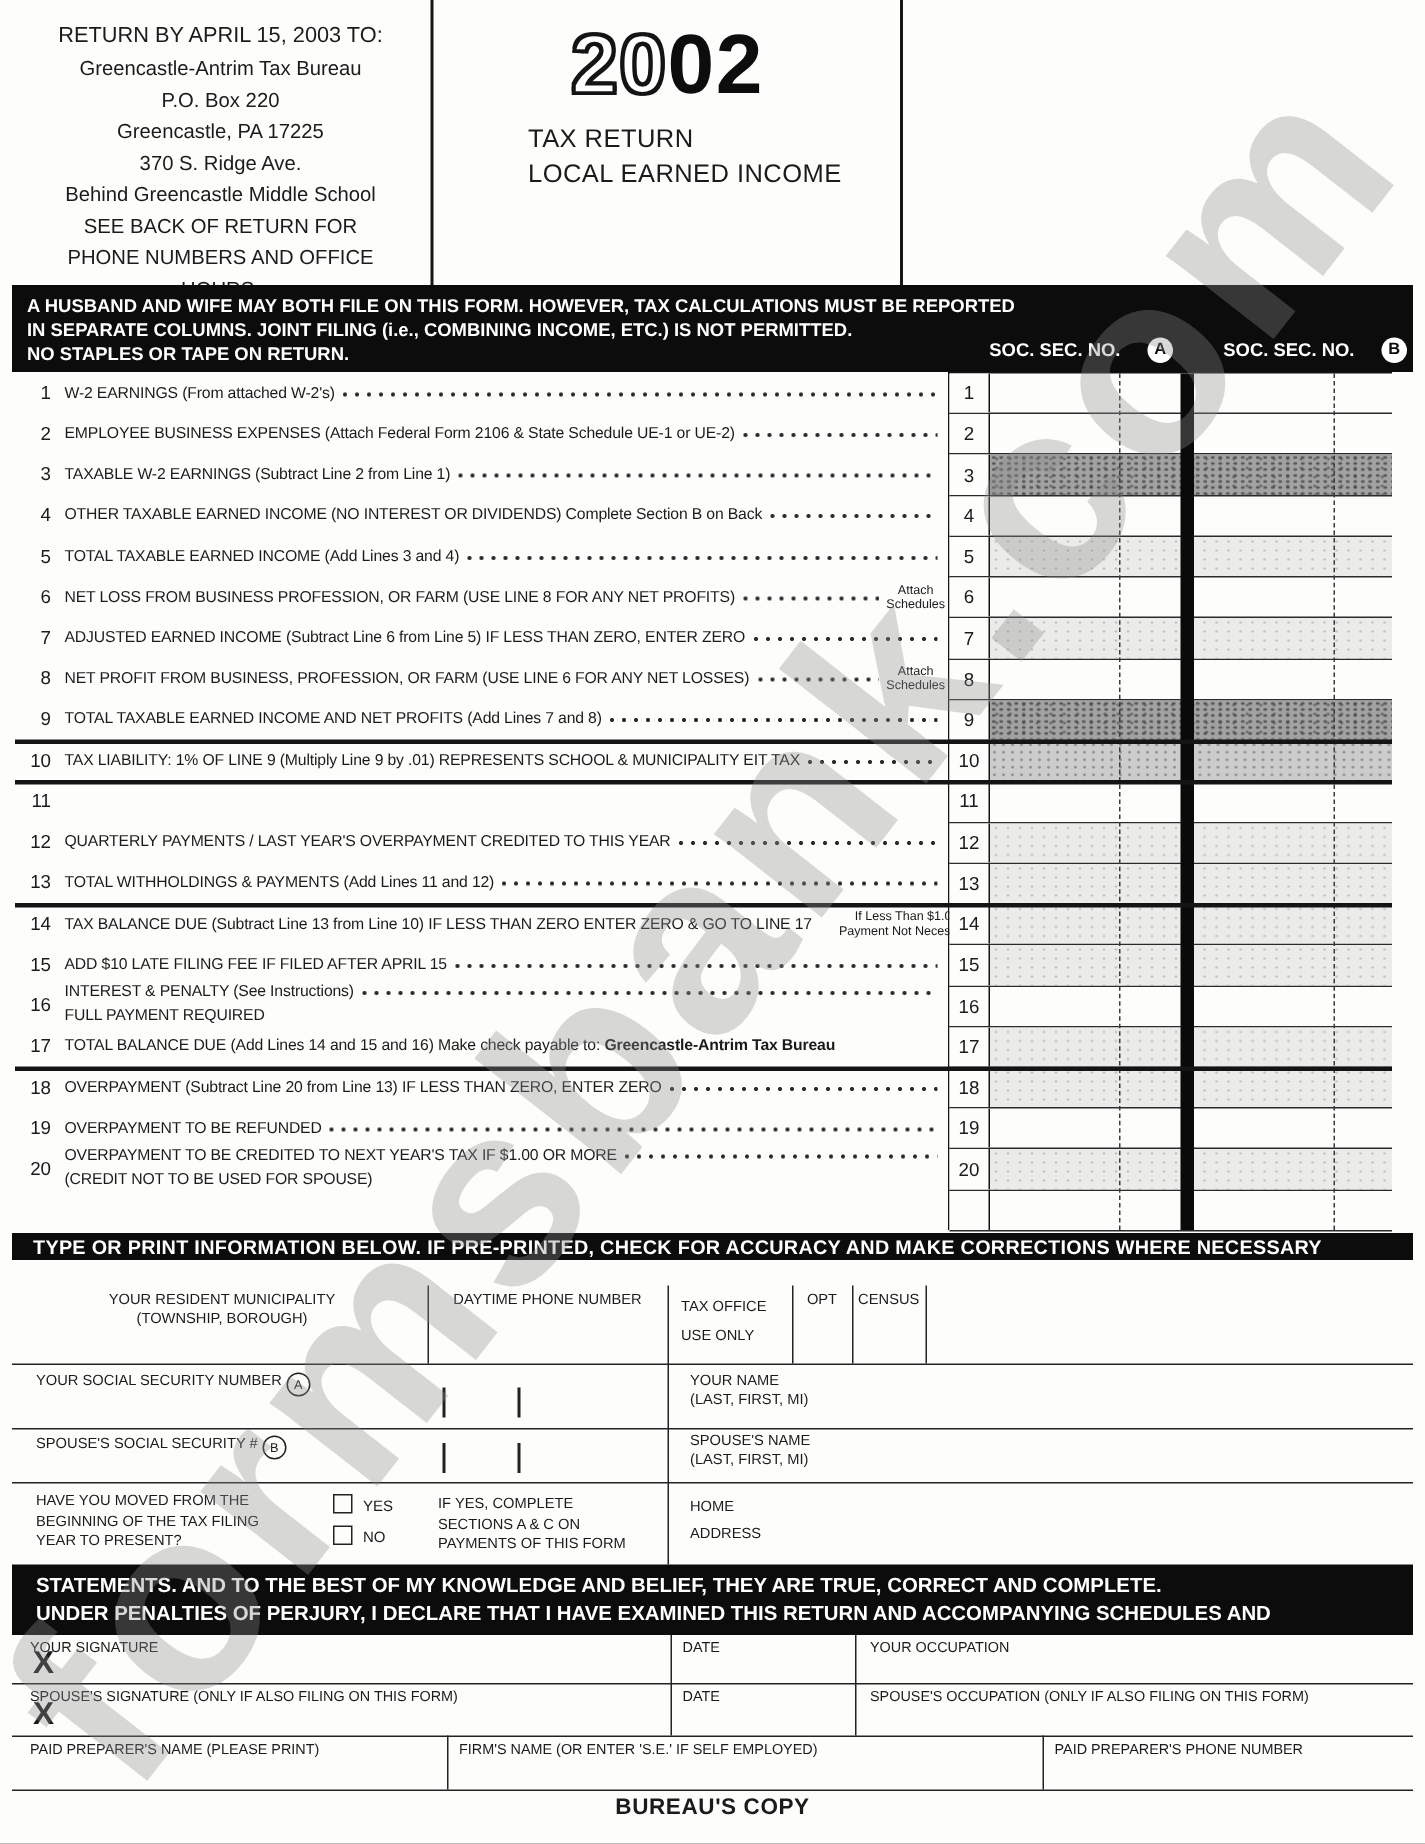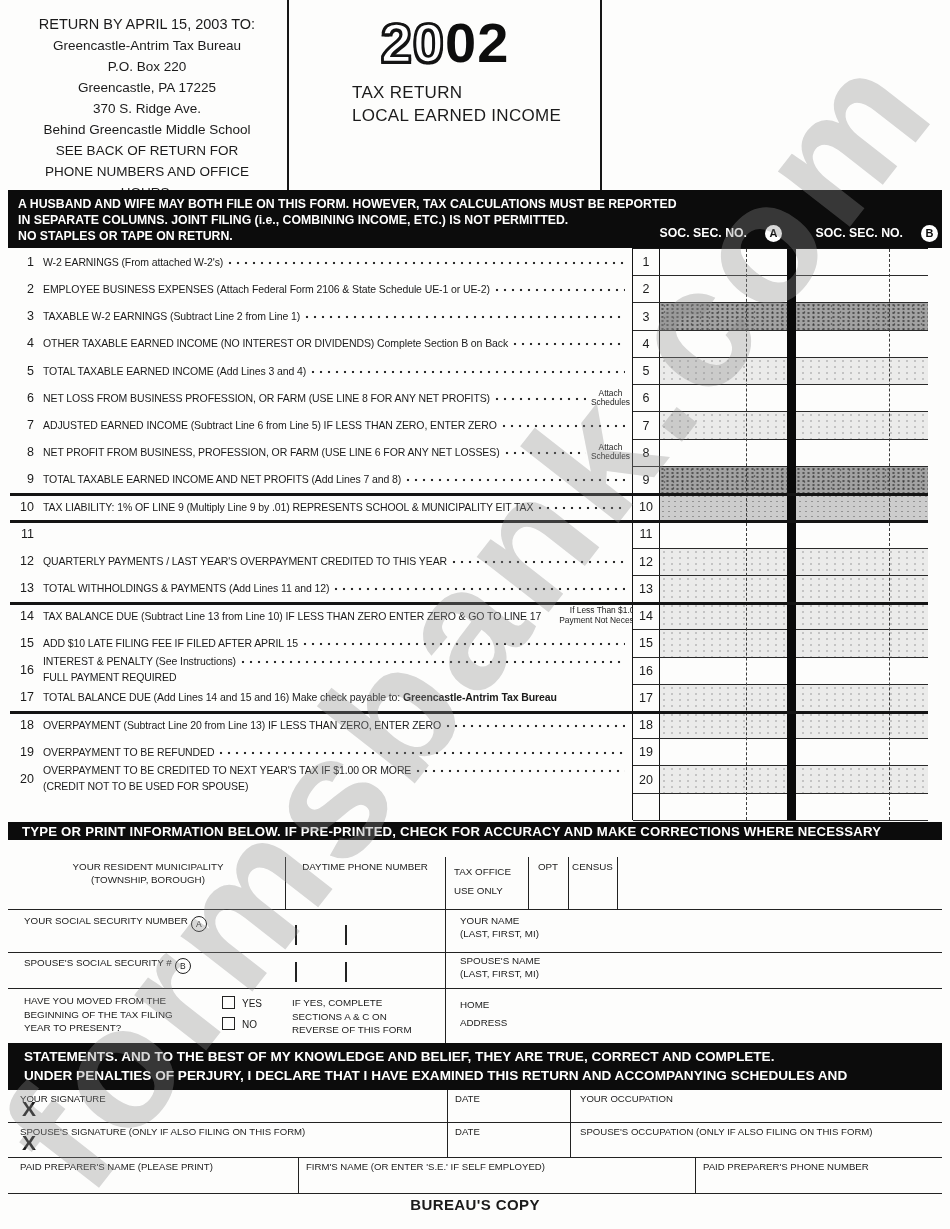--- a/index.html
+++ b/index.html
@@ -584,21 +584,21 @@
     </div>
     <div class="chk-row" style="left:214px; top:139px;">
       <span class="checkbox"></span><span>YES</span>
     </div>
     <div class="chk-row" style="left:214px; top:160px;">
       <span class="checkbox"></span><span>NO</span>
     </div>
     <div class="cell-label" style="left:284px; top:139px; line-height:13.5px;">
       <div>IF YES, COMPLETE</div>
       <div>SECTIONS A &amp; C ON</div>
-      <div>REVERSE OF THIS FORM</div>
+      <div>PAYMENTS OF THIS FORM</div>
     </div>
     <div class="cell-label" style="left:452px; top:142px;">
       <div>HOME</div>
       <div style="margin-top:5px;">ADDRESS</div>
     </div>
   </div>
 
   <div class="banner banner-perjury">
     <div>STATEMENTS. AND TO THE BEST OF MY KNOWLEDGE AND BELIEF, THEY ARE TRUE, CORRECT AND COMPLETE.</div>
     <div>UNDER PENALTIES OF PERJURY, I DECLARE THAT I HAVE EXAMINED THIS RETURN AND ACCOMPANYING SCHEDULES AND</div>

